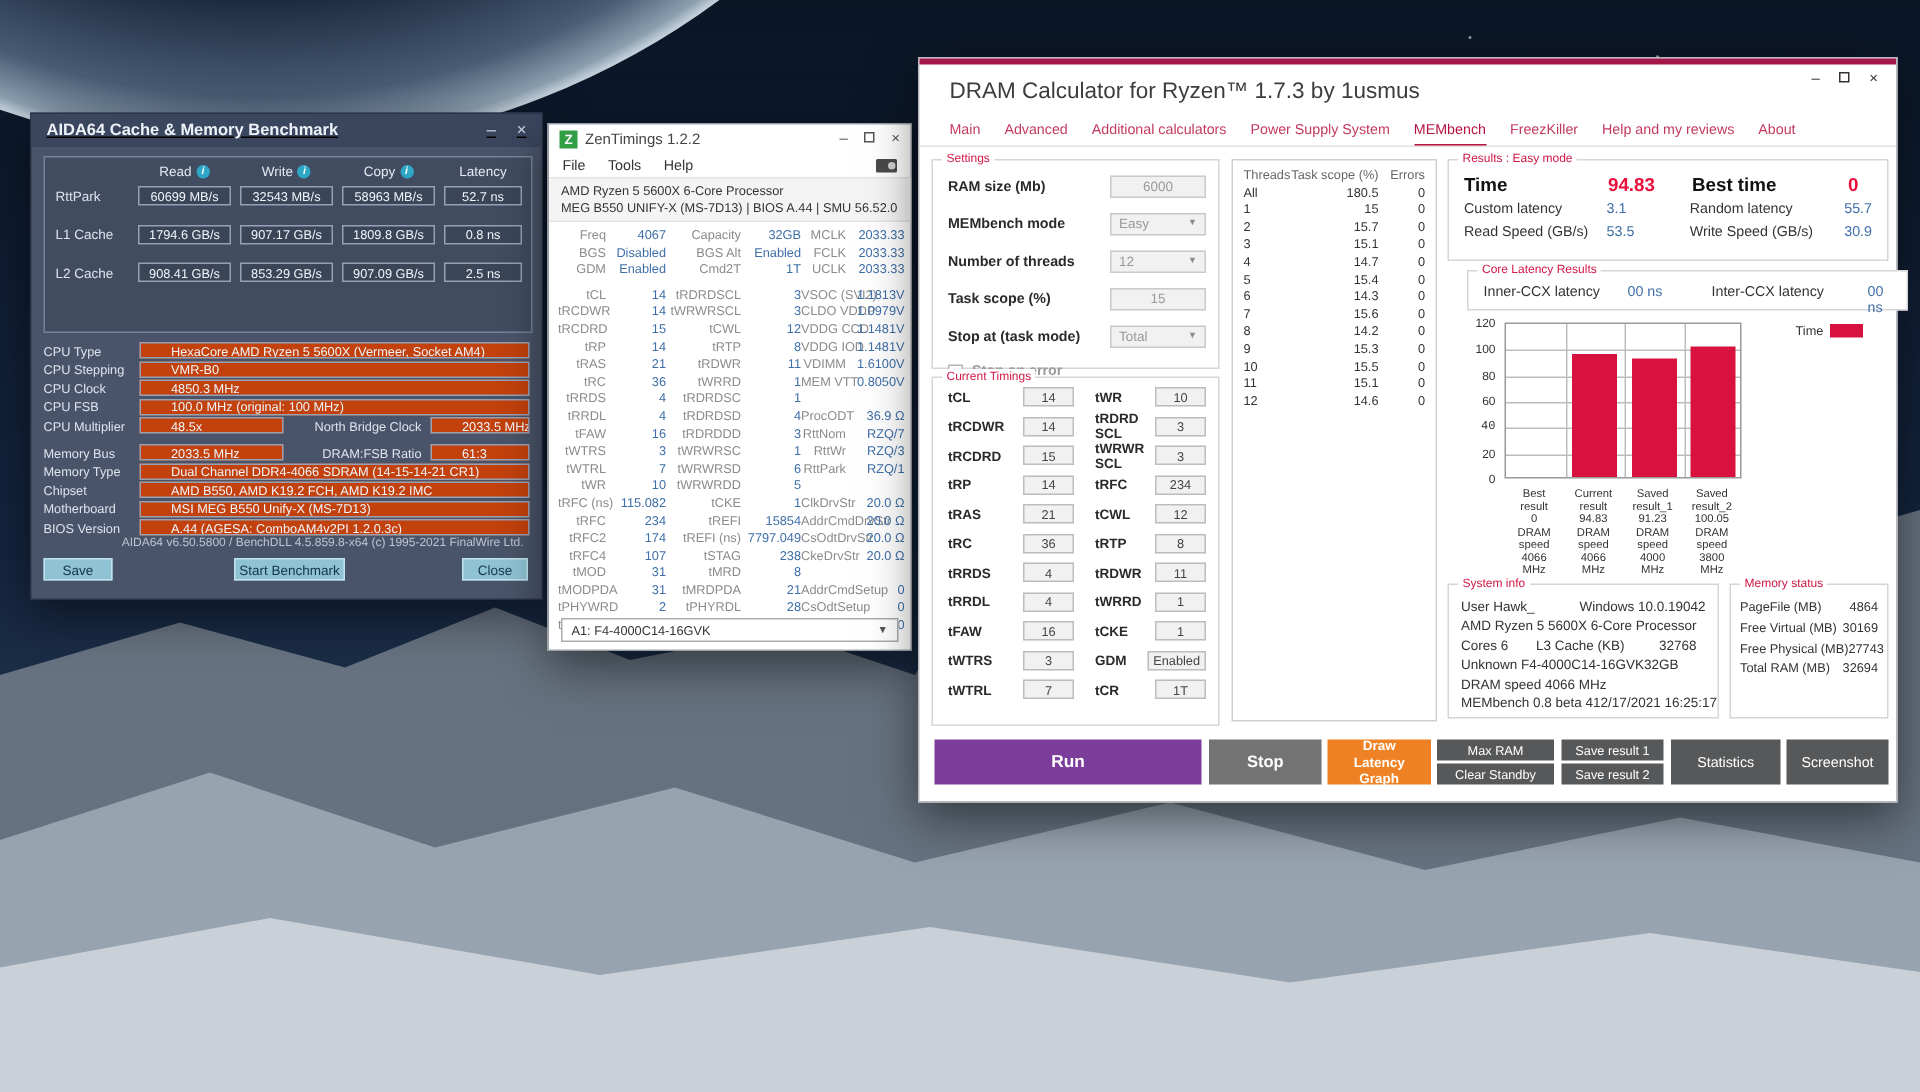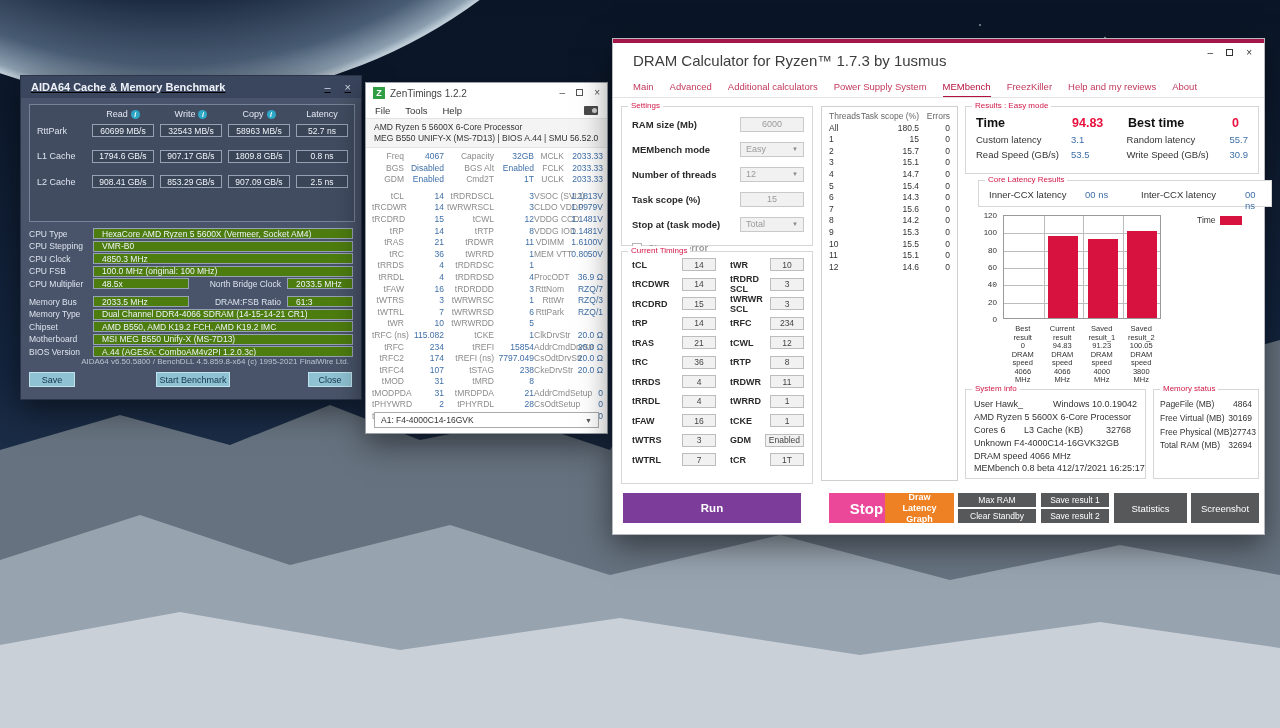--- a/index.html
+++ b/index.html
@@ -25,22 +25,22 @@
   #aida-bench-rows{position:absolute;top:19px;left:4px;right:4px;}
   .ab-row{display:flex;align-items:center;height:13px;margin-bottom:12.5px;}
   .ab-lbl{width:58px;font-size:9px;color:#dde3ee;padding-left:3px;}
   .ab-cell{width:62px;height:13px;margin-right:6px;background:#3a4558;border:1px solid #96a1b4;
            color:#f0f4fa;font-size:8.5px;display:flex;align-items:center;justify-content:center;}
   .ab-cell.last{width:52px;margin-right:0;}
   #aida-info{position:absolute;left:8px;right:8px;top:152px;}
   .ai-row{display:flex;align-items:center;height:11px;margin-bottom:1.5px;}
   .ai-row.gap{margin-top:7px;}
   .ai-lbl{width:64px;font-size:8.5px;color:#dde3ee;flex-shrink:0;}
-  .ai-box{flex:1;height:11px;background:#4d7c0f;border:1px solid #96a1b4;color:#f0f4fa;font-size:8.5px;
-          display:flex;align-items:center;padding-left:8px;overflow:hidden;white-space:nowrap;}
+  .ai-box{flex:1;height:11px;background:#c2410c;border:1px solid #96a1b4;color:#f0f4fa;font-size:8.5px;
+          display:flex;align-items:center;padding-left:20px;overflow:hidden;white-space:nowrap;}
   .ai-box.w96{flex:0 0 96px;}
   .ai-lbl2{flex:1;text-align:right;padding-right:6px;font-size:8.5px;color:#dde3ee;}
   .ai-box.w66{flex:0 0 66px;}
   .aida-foot{position:absolute;right:12px;top:281px;font-size:8px;color:#bcc4d2;}
   .aida-btn{position:absolute;top:296px;height:15px;background:#8fc2d3;border:1px solid #bfe2ec;
             color:#14354e;font-size:9px;display:flex;align-items:center;justify-content:center;cursor:default;}
   #btn-save{left:8px;width:46px;}
   #btn-start{left:135px;width:74px;}
   #btn-close{left:287px;width:44px;}
 
@@ -129,21 +129,21 @@
   .sys-line{display:flex;font-size:9px;color:#333;height:12.9px;line-height:12.9px;white-space:nowrap;}
   .sys-line.two{justify-content:space-between;}
   .sys-line.three .s0{width:50px;}
   .sys-line.three .s1{width:82px;}
   .sys-line.three .s2{flex:1;}
   #gb-mem{left:540px;top:350px;width:106px;height:90px;padding:8px 6px 0;}
   .mem-row{display:flex;justify-content:space-between;font-size:8.5px;color:#333;height:13.8px;line-height:13.8px;white-space:nowrap;}
   .dbtn{position:absolute;top:454px;height:30px;color:#fff;display:flex;align-items:center;justify-content:center;
         text-align:center;cursor:default;}
   #b-run{left:10px;width:178px;background:#7b3d99;font-size:11.5px;font-weight:bold;}
-  #b-stop{left:193px;width:75px;background:#ec4899;font-size:15px;font-weight:bold;margin-left:23px;}
+  #b-stop{left:193px;width:75px;background:#737373;font-size:11px;font-weight:bold;}
   #b-draw{left:272px;width:69px;background:#ee8123;font-size:9px;font-weight:bold;line-height:11px;padding:0 6px;}
   .sbtn{position:absolute;width:78px;height:14px;background:#57585a;color:#fff;font-size:8.5px;
         display:flex;align-items:center;justify-content:center;cursor:default;}
   #b-max{left:345px;top:454px;}
   #b-clear{left:345px;top:470px;}
   #b-s1{left:428px;top:454px;width:68px;}
   #b-s2{left:428px;top:470px;width:68px;}
   #b-stats{left:501px;width:73px;background:#57585a;font-size:9.5px;}
   #b-shot{left:578px;width:68px;background:#57585a;font-size:9.5px;}
   .maxbox{display:inline-block;width:7px;height:7px;border:1px solid currentColor;}

